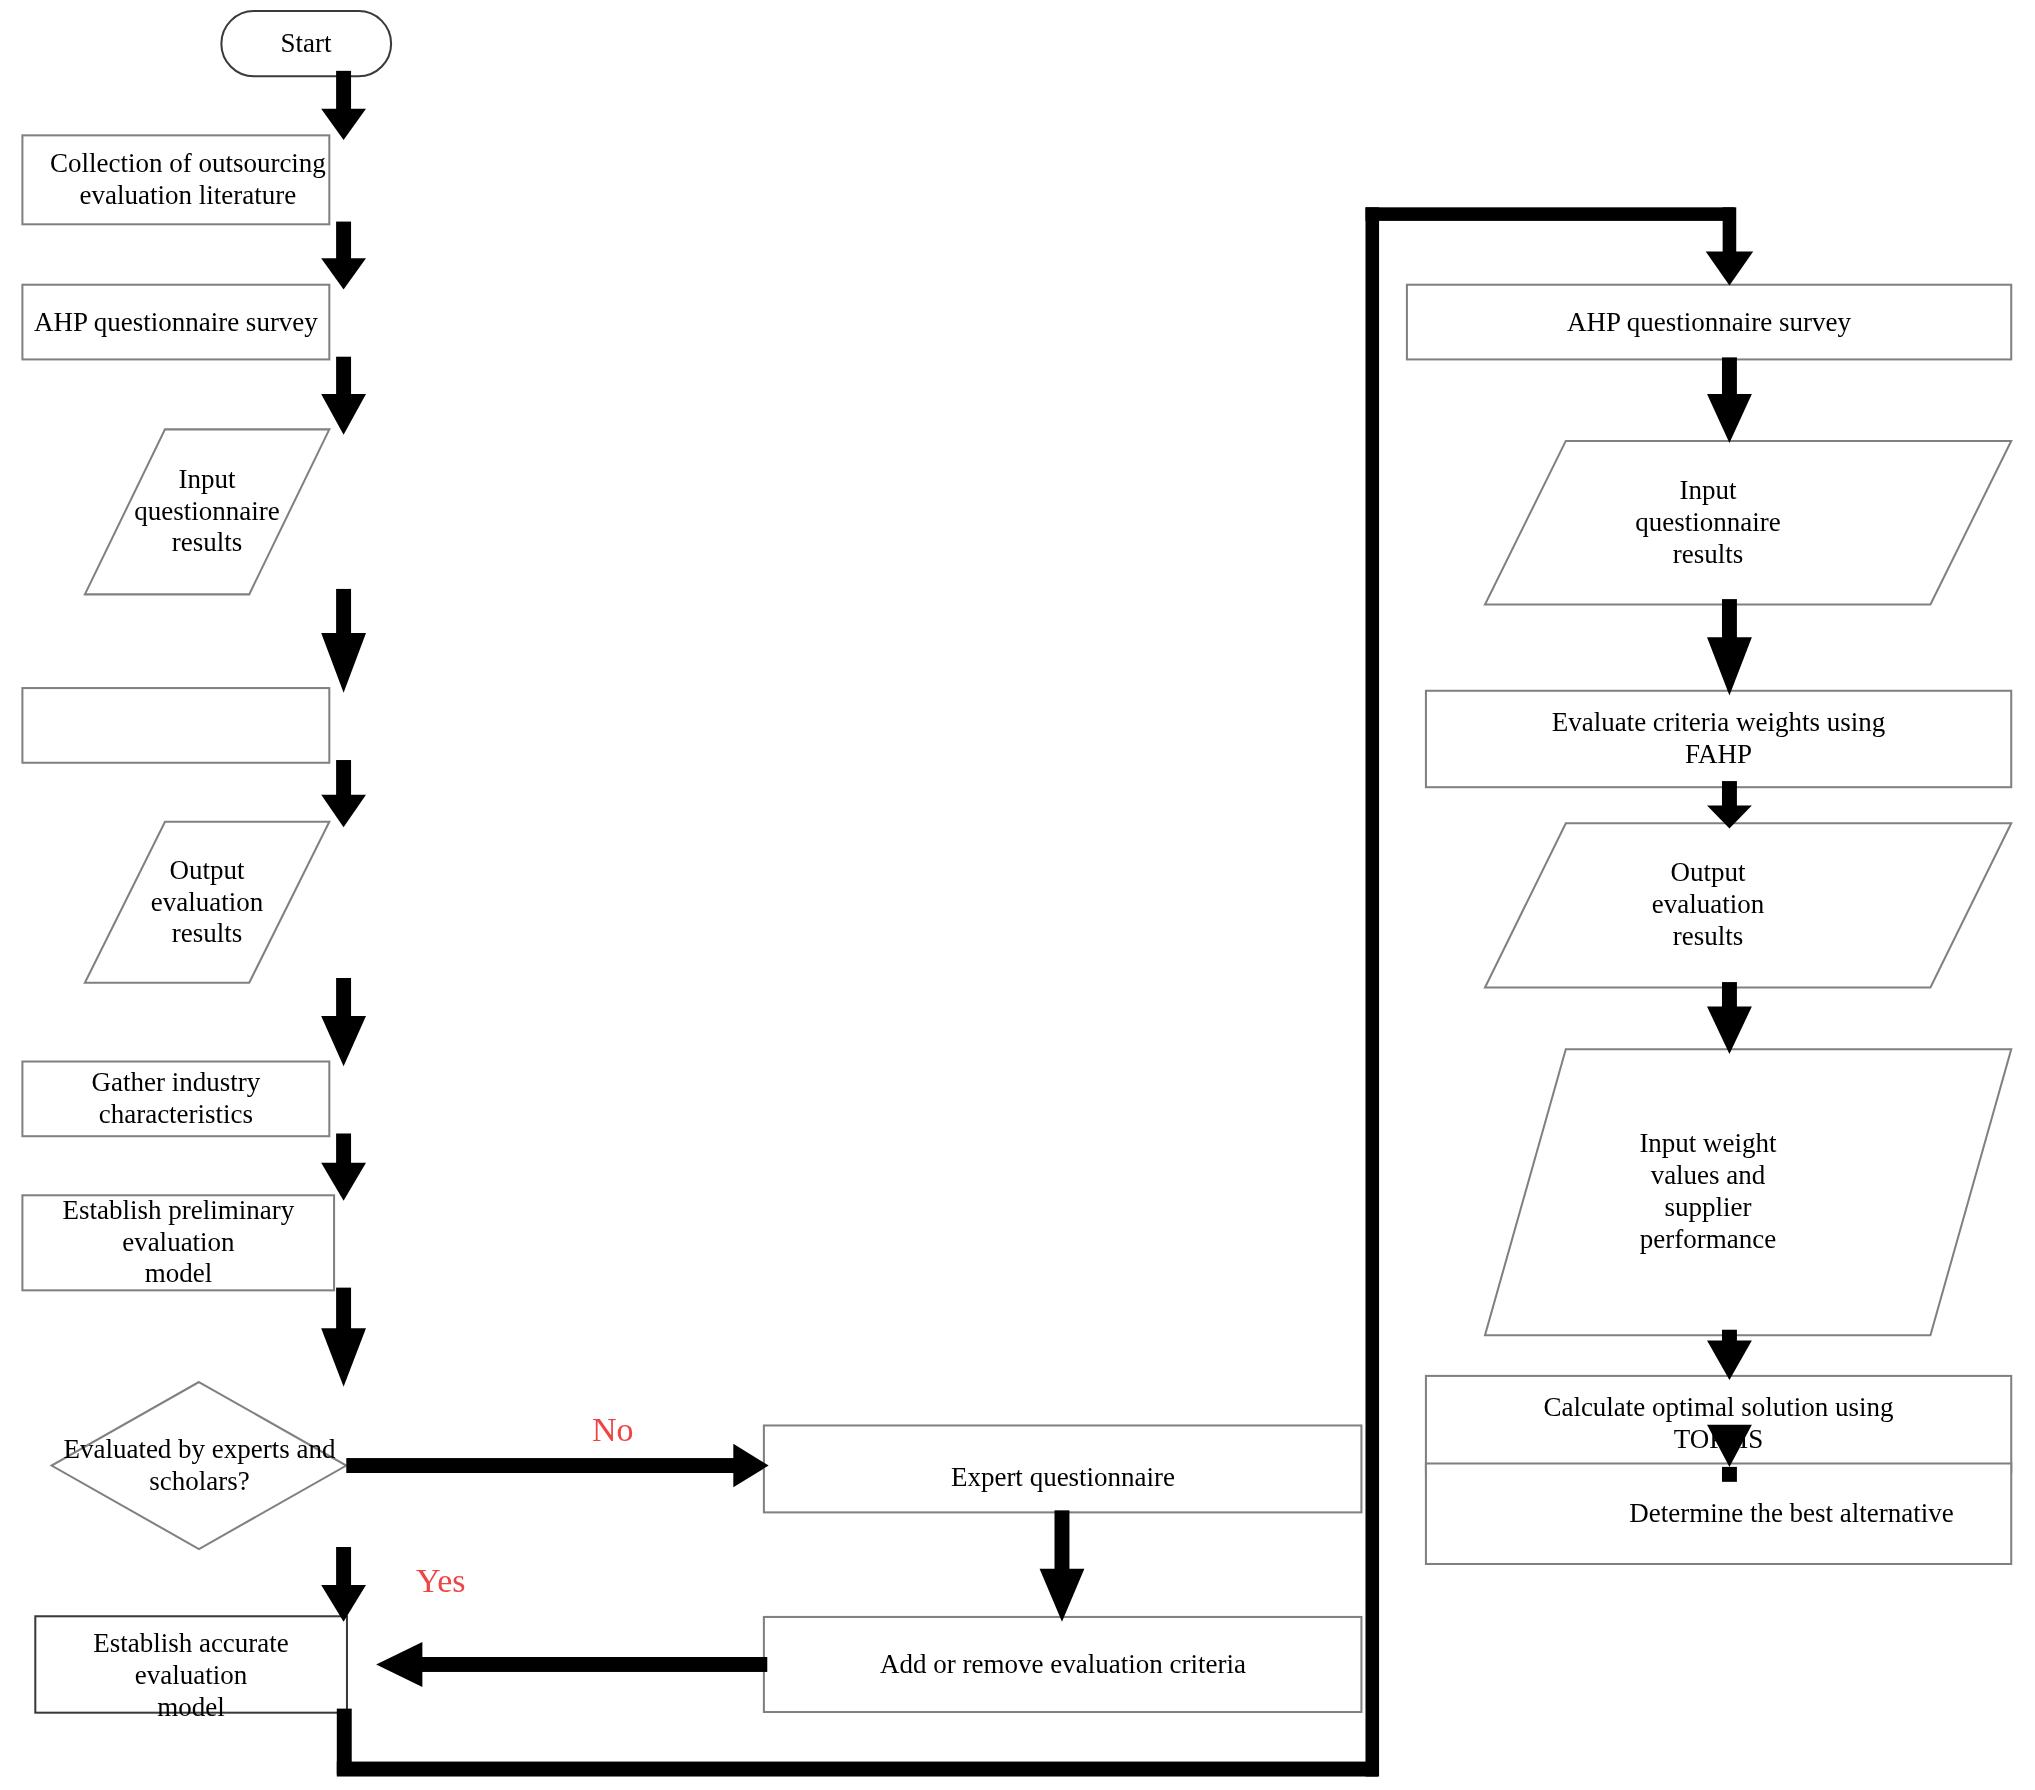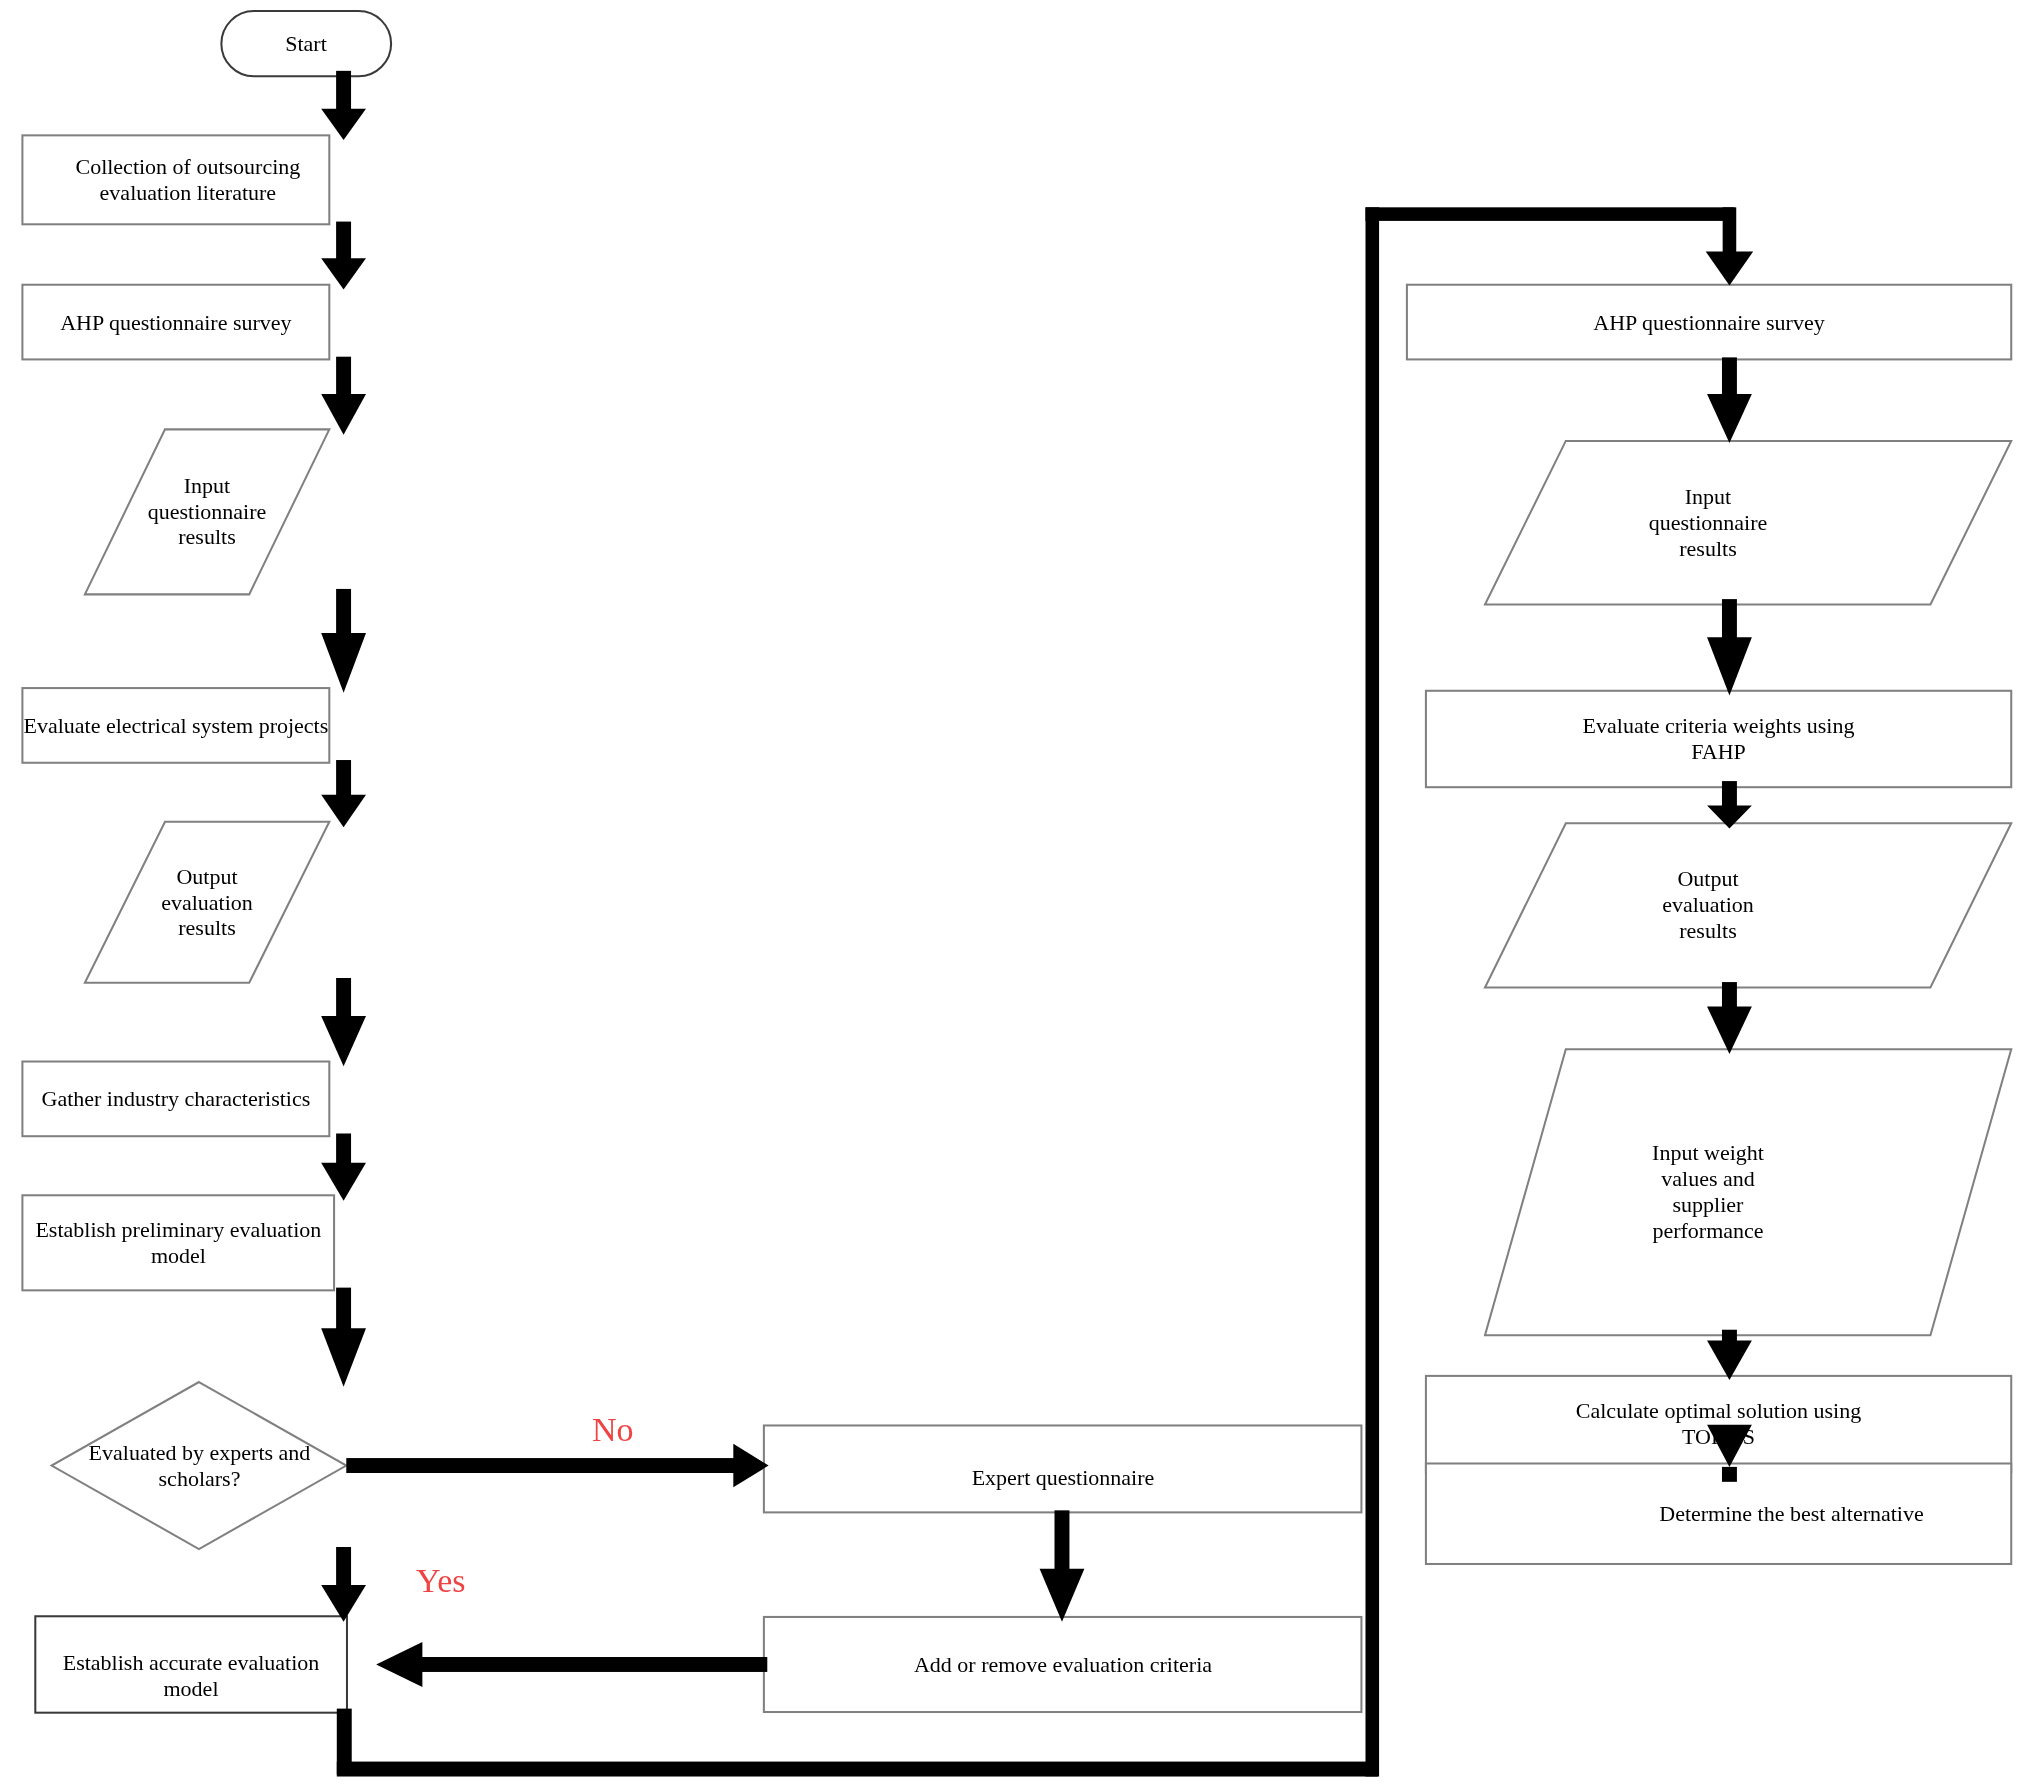--- a/index.html
+++ b/index.html
@@ -25,21 +25,21 @@
   .shape-stroke { stroke: #808080; stroke-width: 3; }
   .shape-stroke-dark { stroke: #3a3a3a; stroke-width: 3; }
   .conn { fill: #000000; }
   .nodeLabel {
     position: absolute;
     display: flex;
     align-items: center;
     justify-content: center;
     text-align: center;
     font-family: "Liberation Serif", "DejaVu Serif", serif;
-    font-size: 22px;
+    font-size: 27px;
     line-height: 1.18;
     color: #000000;
     pointer-events: none;
     white-space: pre-line;
   }
   .edgeLabel {
     position: absolute;
     font-family: "Liberation Serif", "DejaVu Serif", serif;
     font-size: 34px;
     color: #ef4444;
@@ -195,21 +195,20 @@
 
   <div class="nodeLabel" style="left:22.4px; top:135px; width:307px; height:89px;margin-left:12px;">Collection of outsourcing
 evaluation literature</div>
 
   <div class="nodeLabel" style="left:22.4px; top:285px; width:307px; height:75px;">AHP questionnaire survey</div>
 
   <div class="nodeLabel" style="left:85px; top:429px; width:244px; height:165px;">Input
 questionnaire
 results</div>
 
-  <div class="nodeLabel" style="left:22.4px; top:688px; width:307px; height:75px;">Evaluate electrical system projects</div>
 
   <div class="nodeLabel" style="left:85px; top:822px; width:244px; height:161px;">Output
 evaluation
 results</div>
 
   <div class="nodeLabel" style="left:22.4px; top:1061px; width:307px; height:75px;">Gather industry characteristics</div>
 
   <div class="nodeLabel" style="left:22.4px; top:1195px; width:312px; height:95px;">Establish preliminary evaluation
 model</div>
 

